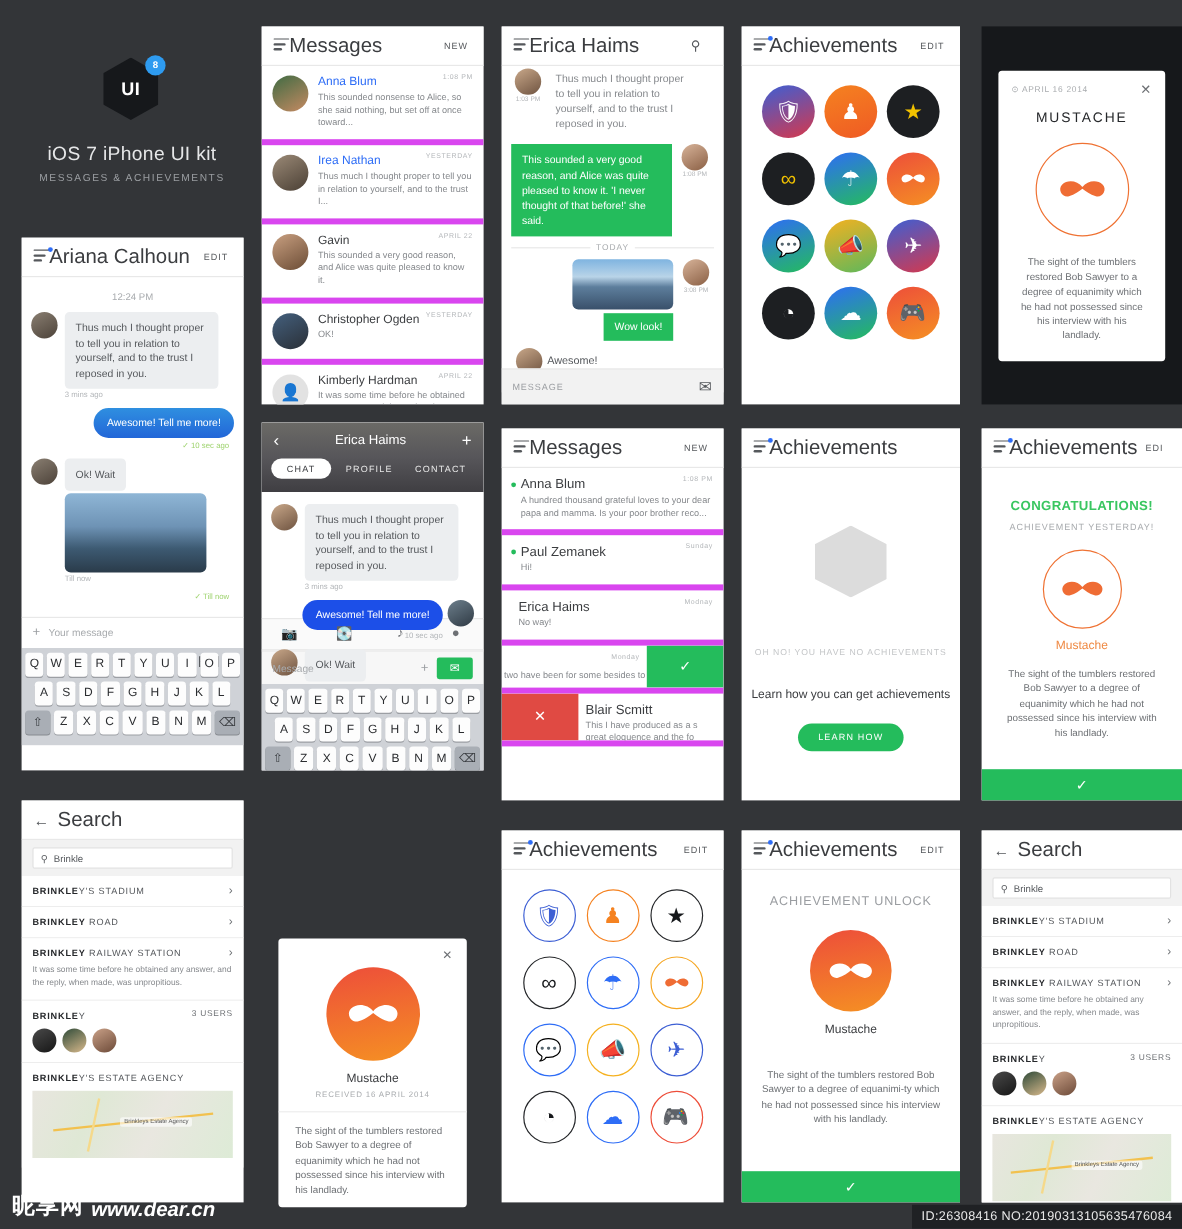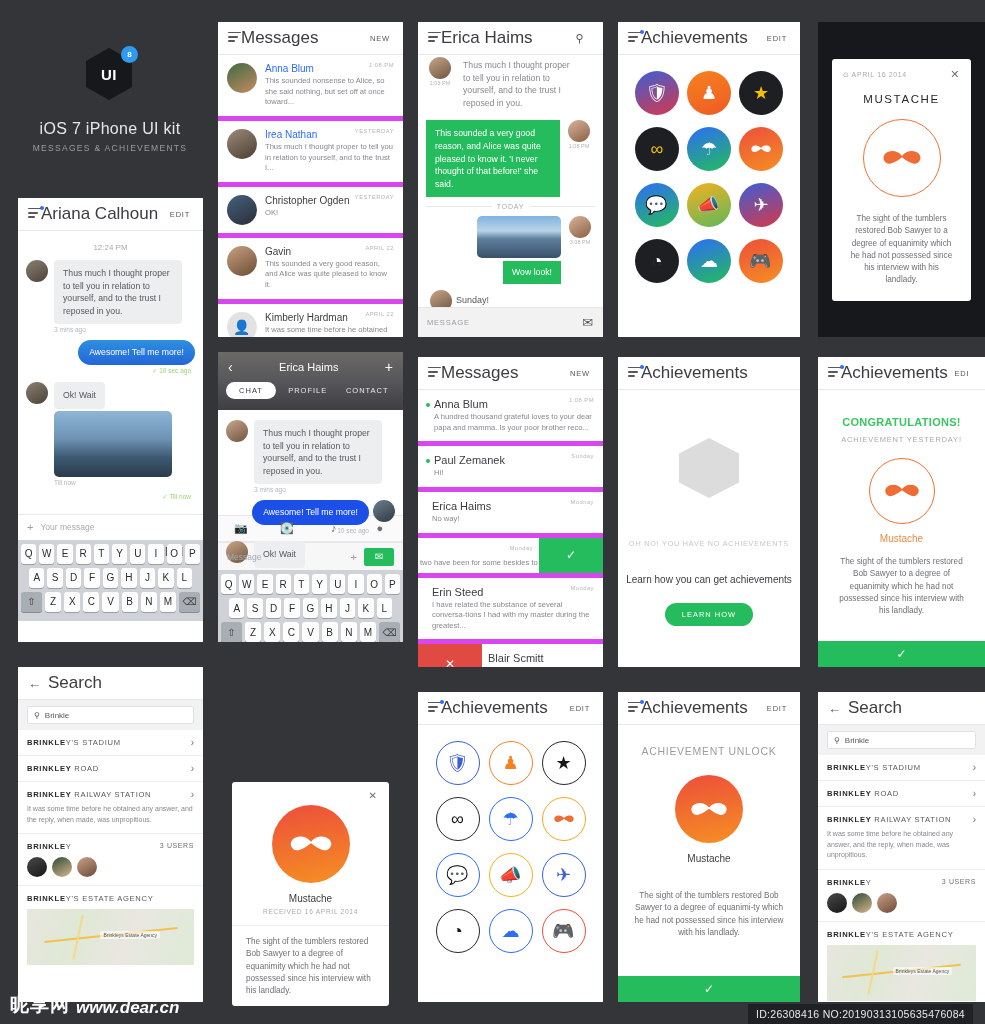--- a/index.html
+++ b/index.html
@@ -149,21 +149,21 @@
           clip-path: polygon(50% 0%, 100% 26%, 100% 74%, 50% 100%, 0% 74%, 0% 26%);}
   .learnbtn { background:#24bc5c; color:#fff; border-radius:13px; font-size:7.5px;
               letter-spacing:1px; padding:7px 0; width:88px; margin:0 auto; text-align:center;}
 
   
   .wm { position:absolute; left:10px; bottom:6px; display:flex; align-items:flex-end; gap:6px;
         z-index:50; }
   .wm .cn { color:#fff; font-size:19px; font-weight:bold; letter-spacing:1px;
             font-family:"DejaVu Sans", sans-serif; }
   .wm .url { color:#fff; font-size:17px; font-style:italic; font-weight:bold; }
-  .idbar { position:absolute; right:12px; bottom:0; background:#1f2124; color:#e8e8e8;
+  .idbar { position:absolute; right:0; bottom:0; background:#1f2124; color:#e8e8e8;
            font-size:10.5px; padding:4px 8px; letter-spacing:.3px; z-index:50;}
 </style>
 </head>
 <body>
 
 <div class="canvas">
 
   <div class="brand">
     <div class="hexwrap">
       <div class="hex">UI</div>
@@ -311,34 +311,34 @@
     </div>
     <div class="mitem">
       <div class="lav" style="background:linear-gradient(150deg,#9b8a77,#4a3f34)"></div>
       <div class="body">
           <div class="nm blue">Irea Nathan</div>
         <div class="pv">Thus much I thought proper to tell you in relation to yourself, and to the trust I...</div>
         </div>
       <div class="tm">YESTERDAY</div>
     </div>
     <div class="mitem">
+      <div class="lav" style="background:linear-gradient(150deg,#c9a081,#6b4c35)"></div>
+      <div class="body">
+          <div class="nm">Gavin</div>
+        <div class="pv">This sounded a very good reason, and Alice was quite pleased to know it.</div>
+        </div>
+      <div class="tm">APRIL 22</div>
+    </div>
+    <div class="mitem">
       <div class="lav" style="background:linear-gradient(150deg,#44607e,#2a2f36)"></div>
       <div class="body">
           <div class="nm">Christopher Ogden</div>
         <div class="pv">OK!</div>
         </div>
       <div class="tm">YESTERDAY</div>
-    </div>
-    <div class="mitem">
-      <div class="lav" style="background:linear-gradient(150deg,#c9a081,#6b4c35)"></div>
-      <div class="body">
-          <div class="nm">Gavin</div>
-        <div class="pv">This sounded a very good reason, and Alice was quite pleased to know it.</div>
-        </div>
-      <div class="tm">APRIL 22</div>
     </div>
     <div class="mitem">
       <div class="lav" style="background:#e2e2e2;display:flex;align-items:center;justify-content:center;color:#fff;font-size:14px">👤</div>
       <div class="body">
           <div class="nm">Kimberly Hardman</div>
         <div class="pv">It was some time before he obtained any answer, and the reply, when made, was...</div>
         </div>
       <div class="tm">APRIL 22</div>
     </div>
 
@@ -384,21 +384,21 @@
       </div>
       <div class="msgrow" style="margin-top:3px;padding-right:34px">
         <div style="flex:1"></div>
         <div class="bub green" style="padding:5px 9px">Wow look!</div>
       </div>
       <div class="msgrow" style="margin-top:6px">
         <div style="width:30px;flex-shrink:0;text-align:center">
           <div class="av c" style="margin:0 auto"></div>
           <div style="font-size:5.5px;color:#b3b6b9;margin-top:1px">3:09 PM</div>
         </div>
-        <div style="font-size:9px;color:#55585c;padding-top:5px">Sunday!</div>
+        <div style="font-size:9px;color:#55585c;padding-top:5px">Awesome!</div>
       </div>
     </div>
     <div class="inputbar" style="position:absolute;bottom:0;left:0;right:0;height:30px;background:#f2f2f2;letter-spacing:.8px;font-size:7.5px;color:#9a9da1">
       <span>MESSAGE</span>
       <span style="margin-left:auto;font-size:13px;color:#55585c">✉</span>
     </div>
   </div>
 
   <div class="phone" style="left:618px; top:22px; width:182px; height:315px;">
     <div class="navbar">
@@ -593,27 +593,20 @@
     </div>
     <div class="mitem" style="padding-left:0;height:40px;overflow:hidden">
       <div class="body" style="padding:12px 0 0 2px">
           <div class="pv">two have been for some besides to discourse...</div>
         </div>
       <div class="tm" style="right:70px">Monday</div>
       <div class="swipe-g">
           <span>✓</span>
         </div>
     </div>
-    <div class="mitem" style="padding-left:14px">
-      <div class="body">
-          <div class="nm" style="font-size:11px">Erin Steed</div>
-        <div class="pv">I have related the substance of several conversa-tions I had with my master during the greatest...</div>
-        </div>
-      <div class="tm">Monday</div>
-    </div>
     <div class="mitem" style="padding-left:70px;height:44px;overflow:hidden">
       <div class="body">
           <div class="nm" style="font-size:11px">Blair Scmitt</div>
         <div class="pv">This I have produced as a s great eloquence and the fo</div>
         </div>
       <div class="swipe-r">
           <span>✕</span>
         </div>
     </div>
   </div>

